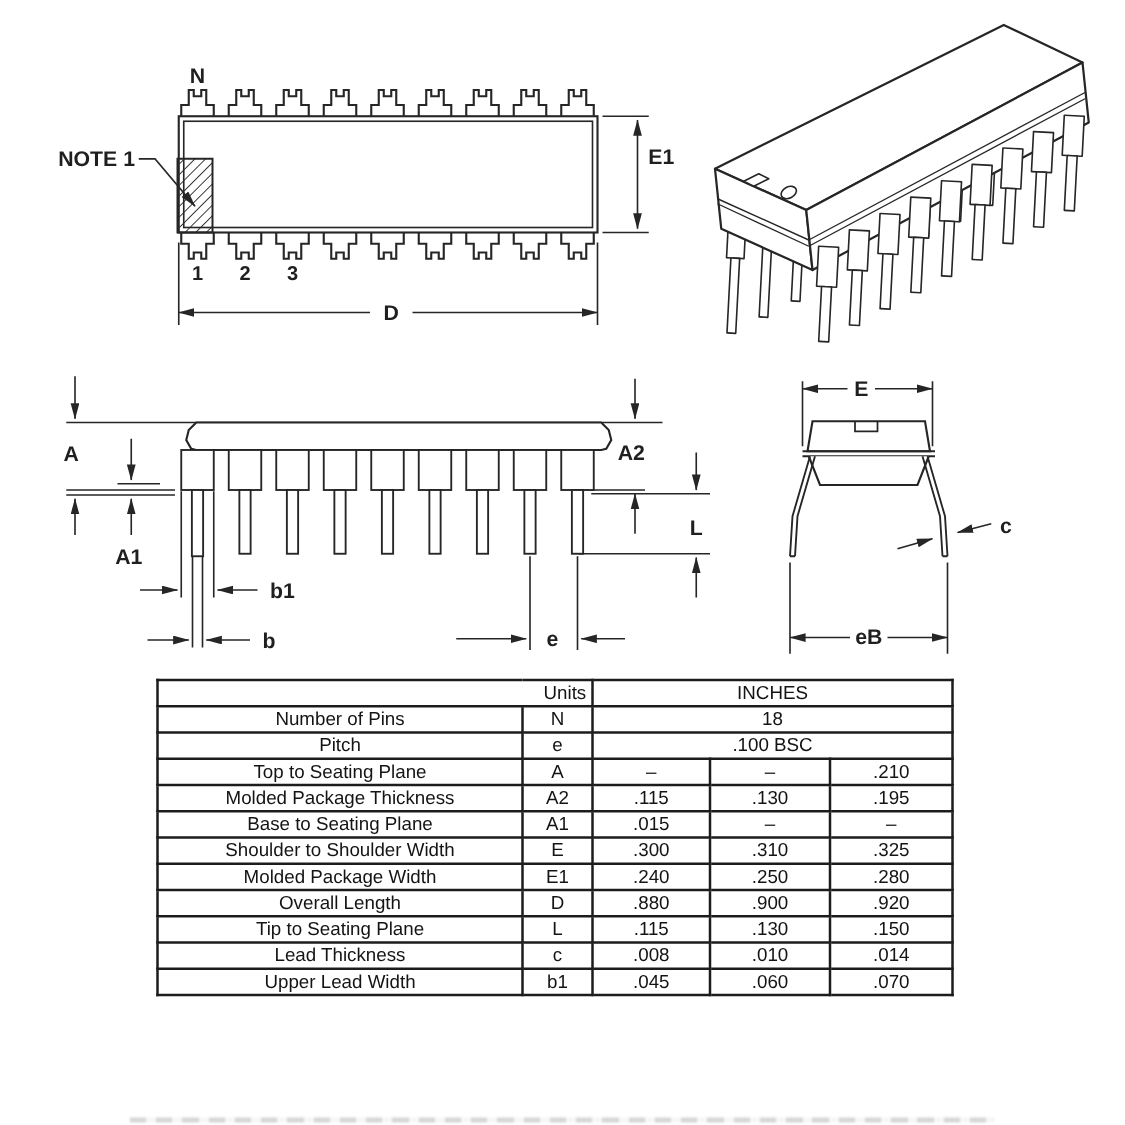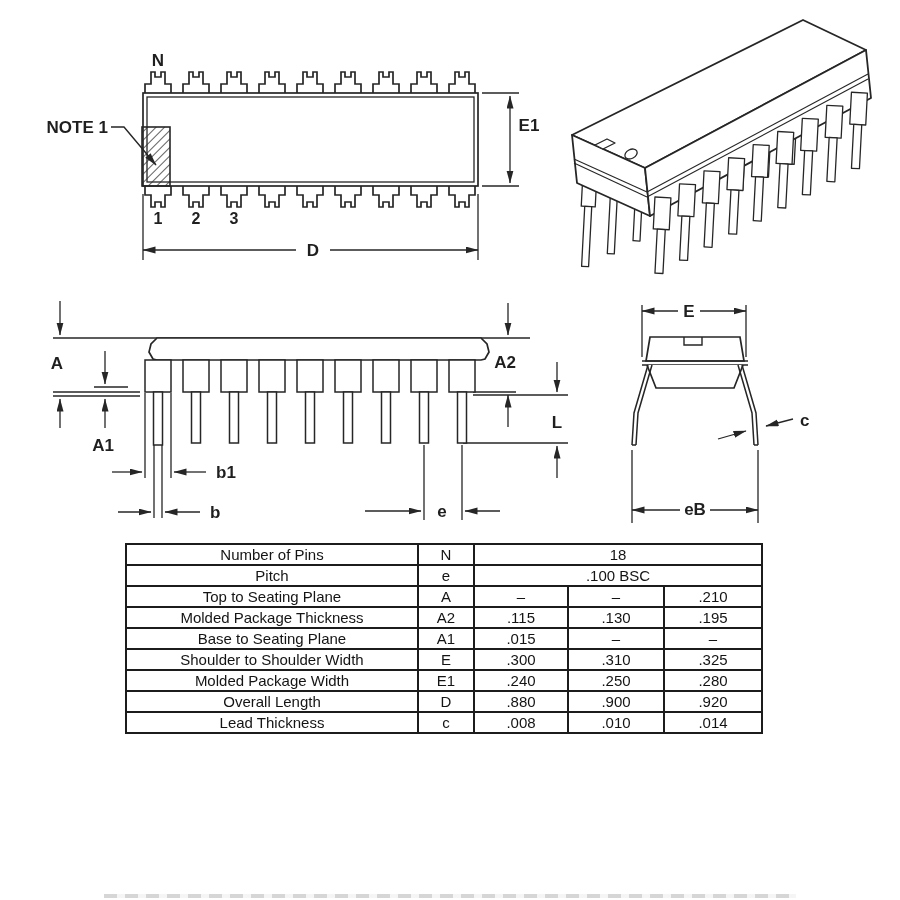--- a/index.html
+++ b/index.html
@@ -310,20 +310,24 @@
 <div class="abs" id="dim-table">
   <table class="dims">
     <colgroup>
       <col style="width:292px">
         <col style="width:56px">
       <col style="width:94px">
         <col style="width:96px">
         <col style="width:98px">
     </colgroup>
     <tbody>
+        <tr>
+      <td class="r" colspan="2">Units</td>
+      <td class="c" colspan="3">INCHES</td>
+    </tr>
     <tr>
       <td class="l">Number of Pins</td>
       <td class="c">N</td>
       <td class="c" colspan="3">18</td>
     </tr>
     <tr>
       <td class="l">Pitch</td>
       <td class="c">e</td>
       <td class="c" colspan="3">.100 BSC</td>
     </tr>
@@ -363,23 +367,37 @@
       <td class="c">.280</td>
     </tr>
     <tr>
       <td class="l">Overall Length</td>
       <td class="c">D</td>
       <td class="c">.880</td>
       <td class="c">.900</td>
       <td class="c">.920</td>
     </tr>
     <tr>
+      <td class="l">Tip to Seating Plane</td>
+      <td class="c">L</td>
+      <td class="c">.115</td>
+      <td class="c">.130</td>
+      <td class="c">.150</td>
+    </tr>
+    <tr>
       <td class="l">Lead Thickness</td>
       <td class="c">c</td>
       <td class="c">.008</td>
       <td class="c">.010</td>
       <td class="c">.014</td>
     </tr>
+    <tr>
+      <td class="l">Upper Lead Width</td>
+      <td class="c">b1</td>
+      <td class="c">.045</td>
+      <td class="c">.060</td>
+      <td class="c">.070</td>
+    </tr>
   </tbody>
     </table>
 </div>
 
 <div class="abs cut-off-text"></div>
 
 </body></html>

